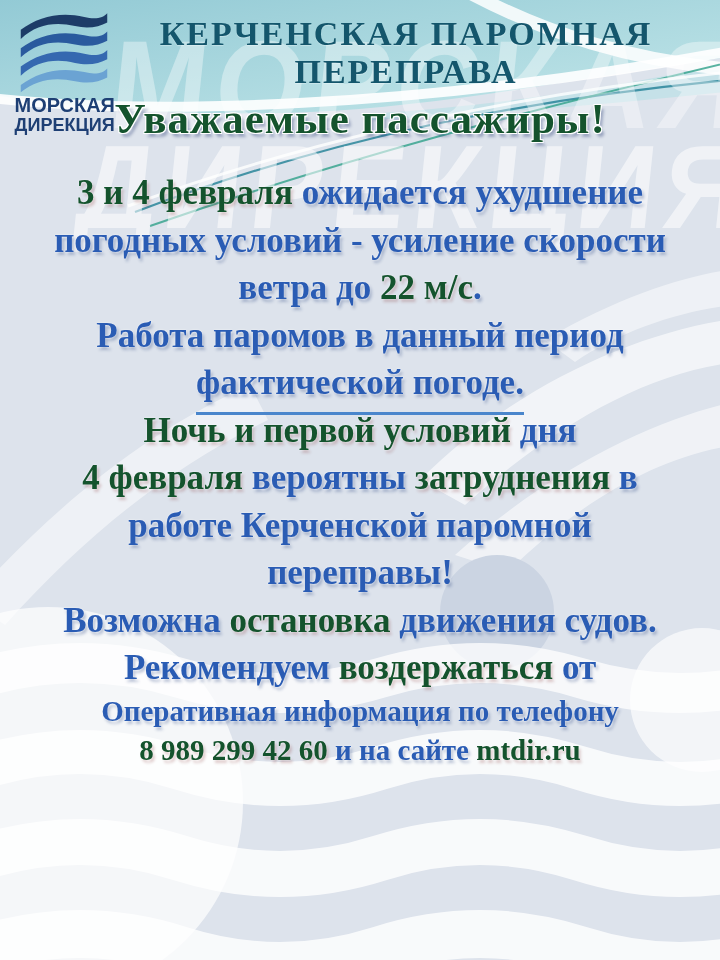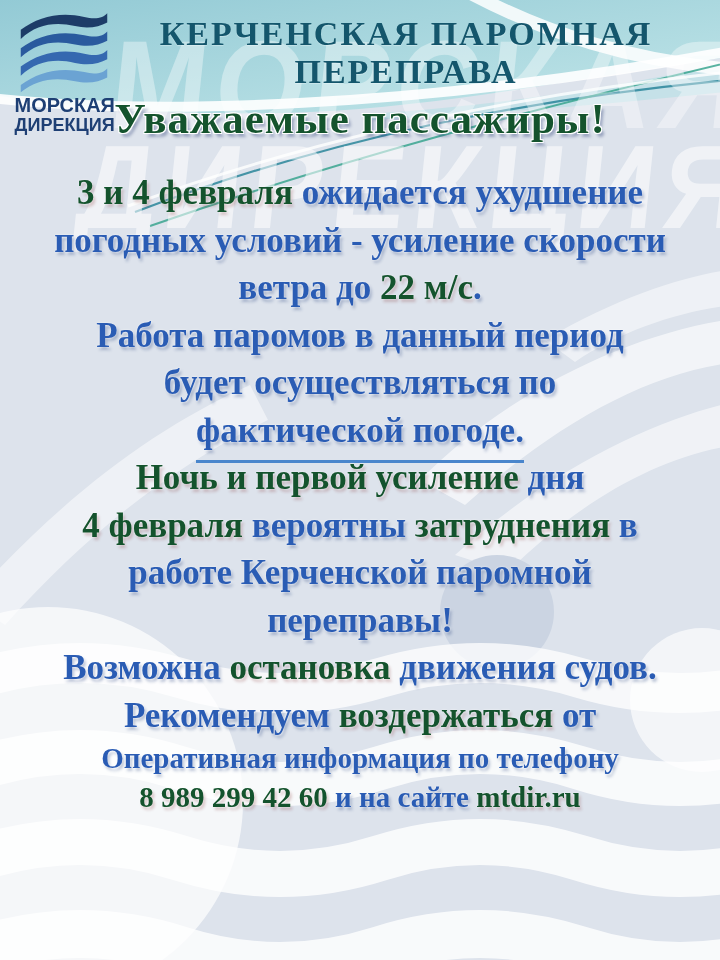--- a/index.html
+++ b/index.html
@@ -110,23 +110,22 @@
 
   <div id="brand">КЕРЧЕНСКАЯ ПАРОМНАЯ ПЕРЕПРАВА</div>
 
   <div id="page-title">Уважаемые пассажиры!</div>
 
   <div id="announcement">
       <div class="line"><span class="seg-red">3 и 4 февраля</span> <span class="seg-blue">ожидается ухудшение</span></div>
       <div class="line"><span class="seg-blue">погодных условий - усиление скорости</span></div>
       <div class="line"><span class="seg-blue">ветра до</span> <span class="seg-red">22 м/с</span><span class="seg-blue">.</span></div>
       <div class="line"><span class="seg-blue">Работа паромов в данный период</span></div>
-      <div class="line"><span class="seg-blue">будет осуществляться по</span></div>
       <div class="line"><span class="seg-blue u">фактической погоде.</span></div>
-      <div class="line"><span class="seg-red">Ночь и первой усиление</span> <span class="seg-blue">дня</span></div>
+      <div class="line"><span class="seg-red">Ночь и первой условий</span> <span class="seg-blue">дня</span></div>
       <div class="line"><span class="seg-red">4 февраля</span> <span class="seg-blue">вероятны</span> <span class="seg-red">затруднения</span> <span class="seg-blue">в</span></div>
       <div class="line"><span class="seg-blue">работе Керченской паромной</span></div>
       <div class="line"><span class="seg-blue">переправы!</span></div>
       <div class="line"><span class="seg-blue">Возможна</span> <span class="seg-red">остановка</span> <span class="seg-blue">движения судов.</span></div>
       <div class="line"><span class="seg-blue">Рекомендуем</span> <span class="seg-red">воздержаться</span> <span class="seg-blue">от</span></div>
       <div class="line small"><span class="seg-blue">Оперативная информация по телефону</span></div>
       <div class="line small"><span class="seg-red">8 989 299 42 60</span> <span class="seg-blue">и на сайте</span> <span class="seg-red">mtdir.ru</span></div>
     </div>
 
 </div>

